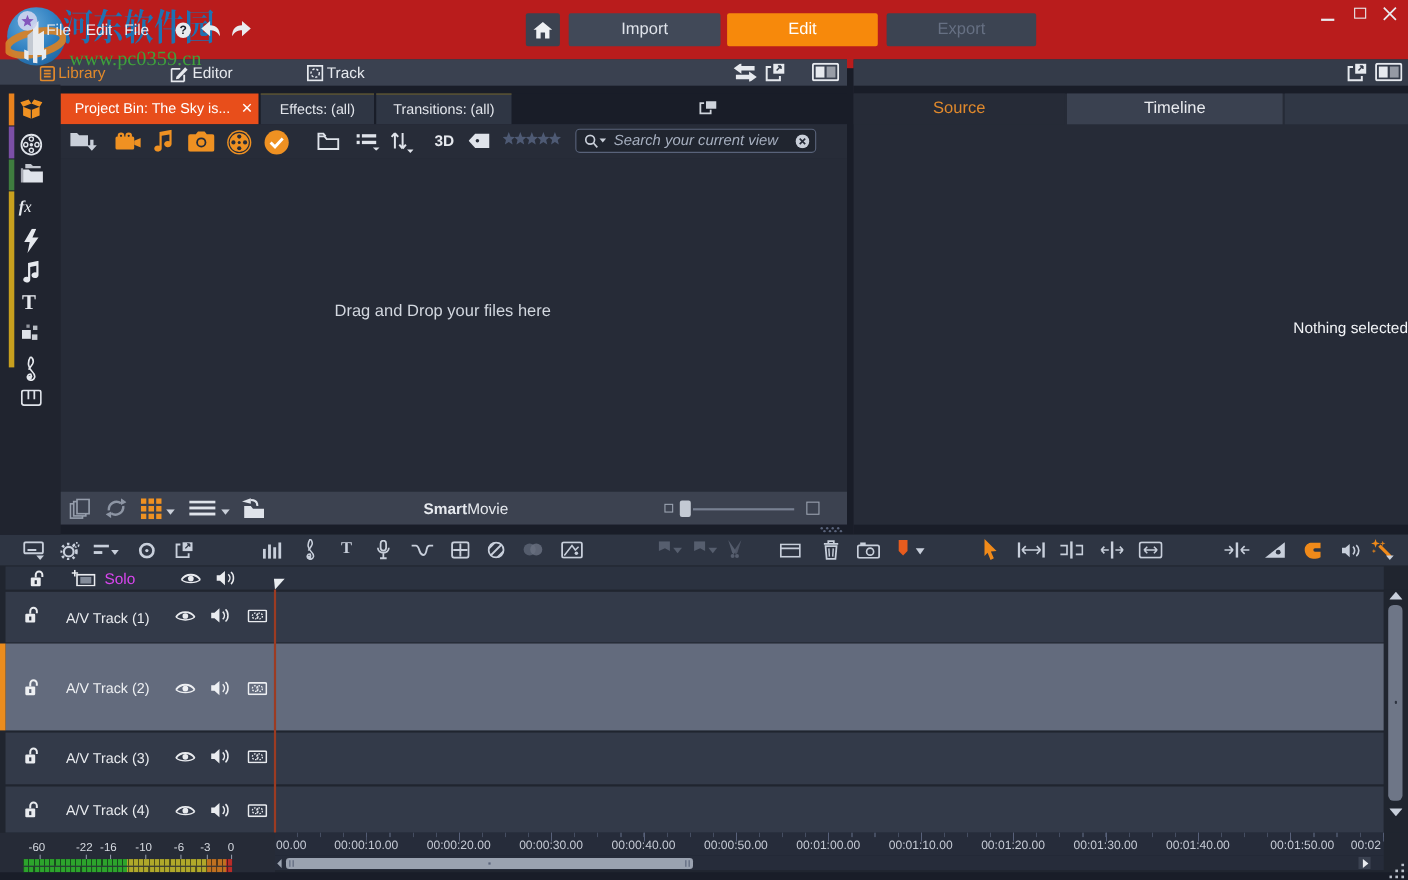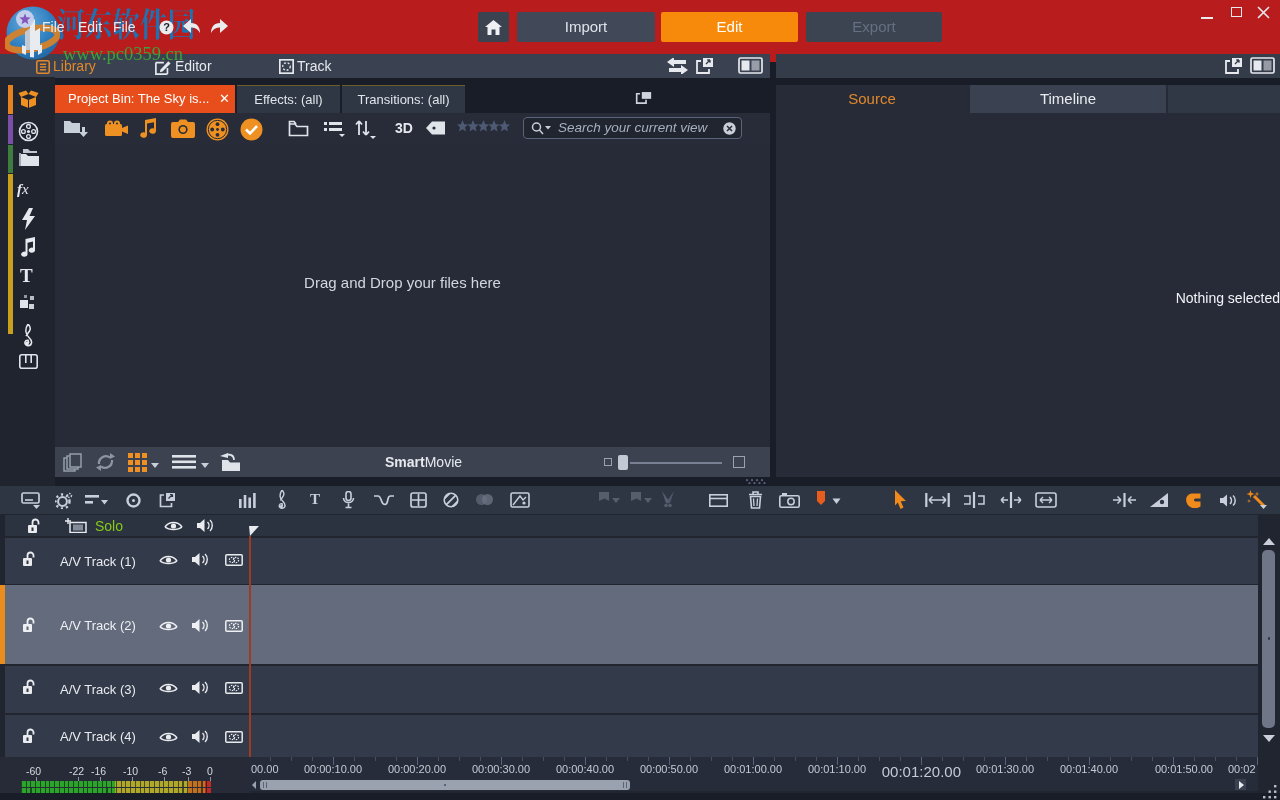--- a/index.html
+++ b/index.html
@@ -461,21 +461,21 @@
           <g fill="#f08a1a">
             <path d="M4.5 0 L5.5 3 L8.5 4 L5.5 5 L4.5 8 L3.5 5 L0.5 4 L3.5 3 Z"></path>
             <path d="M11 1.5 L11.6 3.4 L13.5 4 L11.6 4.6 L11 6.5 L10.4 4.6 L8.5 4 L10.4 3.4 Z" opacity="0.9"></path>
             <path d="M3 9 L3.5 10.5 L5 11 L3.5 11.5 L3 13 L2.5 11.5 L1 11 L2.5 10.5 Z" opacity="0.9"></path>
           </g>
           <path d="M14 17 L21 17 L17.5 21 Z" fill="#c8cfdb" transform="translate(0,-2)"></path>
         </svg>
   </div>
   
   <div class="abs" style="left:5px;top:29px;width:1253px;height:21px;background:#2b3240">
-    <div class="abs" style="left:90px;top:3px;font-size:14px;color:#84cc16">Solo</div>
+    <div class="abs" style="left:90px;top:3px;font-size:14px;color:#d946ef">Solo</div>
     <svg class="ic" style="left:21px;top:3px" width="16" height="16" viewBox="0 0 16 16">
           <rect x="2" y="7" width="9" height="8" rx="1" fill="#e9ebef"></rect>
           <path d="M6.5 7 L6.5 4.5 A3 3 0 0 1 12.5 4.5 L12.5 6.5" fill="none" stroke="#e9ebef" stroke-width="1.8"></path>
           <rect x="5.5" y="9.5" width="2" height="3.5" fill="#2b3240"></rect>
         </svg>
     <svg class="ic" style="left:60px;top:3px" width="22" height="15" viewBox="0 0 22 15">
           <path d="M3 0 L3 6 M0 3 L6 3" stroke="#e9ebef" stroke-width="1.4"></path>
           <rect x="5" y="4.5" width="16" height="10" fill="none" stroke="#e9ebef" stroke-width="1.5"></rect>
           <rect x="8" y="6.5" width="10" height="6" fill="#848c9a"></rect>
         </svg>
@@ -589,21 +589,21 @@
       background-size:1008px 8px,1008px 4px;background-repeat:no-repeat,no-repeat;background-position:83px 0,20px 0">
     <div class="abs" style="left:1px;top:6px;font-size:11px;color:#c5cad4">00.00</div>
     <div class="abs" style="left:978px;top:6px;font-size:11px;color:#c5cad4">00:02</div>
     <div class="abs" style="left:43px;top:6px;width:80px;text-align:center;font-size:11px;color:#c5cad4">00:00:10.00</div>
     <div class="abs" style="left:127px;top:6px;width:80px;text-align:center;font-size:11px;color:#c5cad4">00:00:20.00</div>
     <div class="abs" style="left:211px;top:6px;width:80px;text-align:center;font-size:11px;color:#c5cad4">00:00:30.00</div>
     <div class="abs" style="left:295px;top:6px;width:80px;text-align:center;font-size:11px;color:#c5cad4">00:00:40.00</div>
     <div class="abs" style="left:379px;top:6px;width:80px;text-align:center;font-size:11px;color:#c5cad4">00:00:50.00</div>
     <div class="abs" style="left:463px;top:6px;width:80px;text-align:center;font-size:11px;color:#c5cad4">00:01:00.00</div>
     <div class="abs" style="left:547px;top:6px;width:80px;text-align:center;font-size:11px;color:#c5cad4">00:01:10.00</div>
-    <div class="abs" style="left:631px;top:6px;width:80px;text-align:right;font-size:15px;color:#c5cad4">00:01:20.00</div>
+    <div class="abs" style="left:631px;top:6px;width:80px;text-align:center;font-size:11px;color:#c5cad4">00:01:20.00</div>
     <div class="abs" style="left:715px;top:6px;width:80px;text-align:center;font-size:11px;color:#c5cad4">00:01:30.00</div>
     <div class="abs" style="left:799px;top:6px;width:80px;text-align:center;font-size:11px;color:#c5cad4">00:01:40.00</div>
     <div class="abs" style="left:883px;top:6px;width:80px;text-align:right;font-size:11px;color:#c5cad4">00:01:50.00</div>
   </div>
   
   <div class="abs" id="hscroll" style="left:249px;top:292px;width:1009px;height:13px;background:#262c3a">
     <svg class="ic" style="left:1px;top:3px" width="8" height="8" viewBox="0 0 8 8">
           <path d="M6 0 L2 4 L6 8 Z" fill="#9aa2b0"></path>
         </svg>
     <div class="abs" style="left:11px;top:1.5px;width:370px;height:10px;background:#9aa2b0;border-radius:3px"></div>

